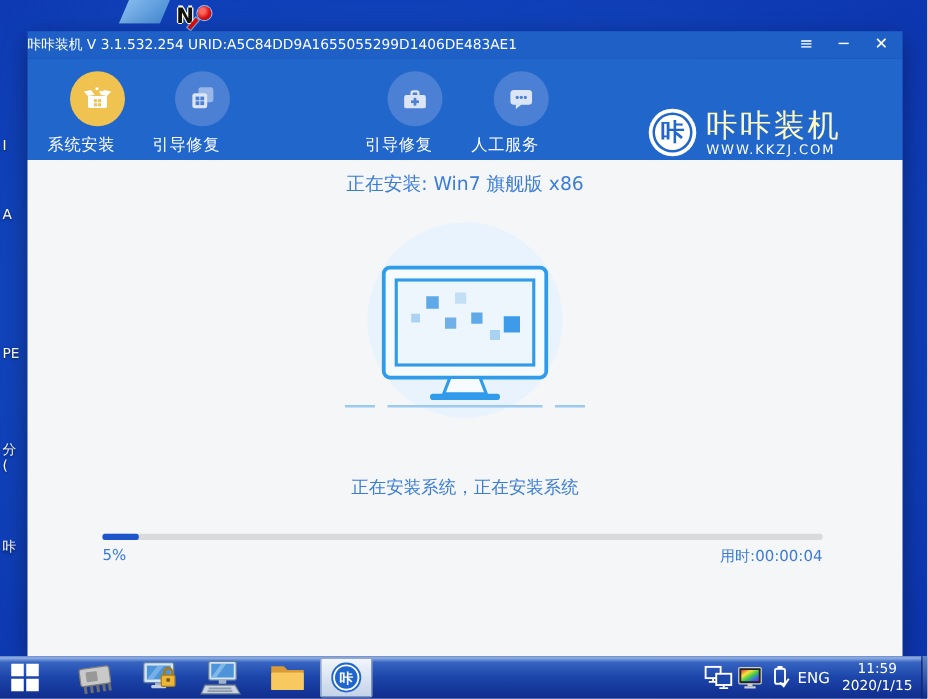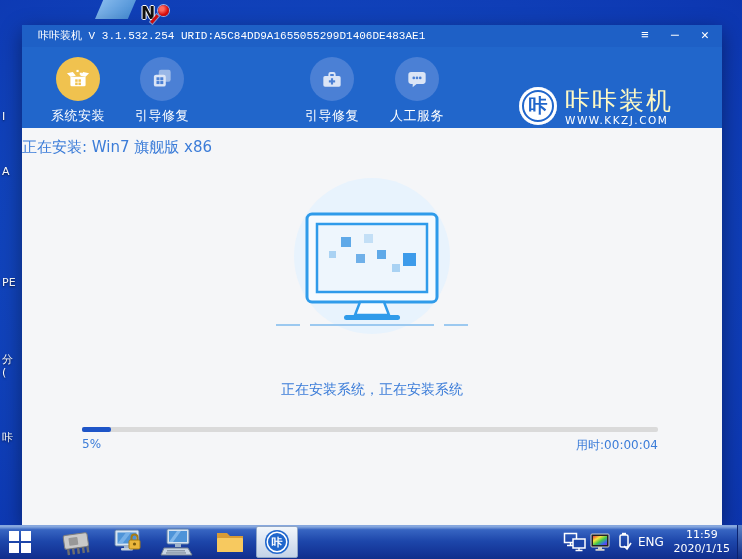--- a/index.html
+++ b/index.html
@@ -17,40 +17,40 @@
     text-shadow:-1px 0 #fff,1px 0 #fff,0 -1px #fff,0 1px #fff; }
   .desk-n .keyhead{ position:absolute; left:17px; top:2px; width:11px; height:11px; border-radius:50%;
     background:radial-gradient(circle at 35% 35%, #ff6a5e 0 2px, #d90d0d 60%); box-shadow:0 0 0 1px rgba(255,255,255,.6);}
   .desk-n .keystem{ position:absolute; left:12px; top:11px; width:3px; height:10px; background:#d90d0d;
     transform:rotate(40deg); box-shadow:0 0 0 1px rgba(255,255,255,.5);}
 
   
   .window{ position:absolute; left:22px; top:25px; width:700px; height:500px;
     box-shadow:0 6px 20px rgba(0,0,0,.4); }
   .titlebar{ position:absolute; left:0; top:0; width:100%; height:22px; background:#1E60C6;
-    color:#fff; font-size:11px; line-height:22px; padding-left:16px; white-space:nowrap;font-family:Liberation Mono, monospace; }
+    color:#fff; font-size:11px; line-height:22px; padding-left:0; white-space:nowrap; }
   .win-ctrls{ position:absolute; right:8px; top:0; height:22px; display:flex; gap:12px; }
   .win-ctrls span{ color:#fff; width:18px; text-align:center; font-size:13px; line-height:21px; cursor:default; }
   .header{ position:absolute; left:0; top:22px; width:100%; height:81px; background:#2166CB; }
-  .nav-item{ position:absolute; top:10px; width:80px; text-align:center; cursor:pointer; }
+  .nav-item{ position:absolute; top:10px; width:80px; cursor:pointer; }
   .nav-circle{ width:44px; height:44px; border-radius:50%; margin:0 auto; background:#4B80D5;
     display:flex; align-items:center; justify-content:center; }
   .nav-item.active .nav-circle{ background:#F0C24F; }
   .nav-item:not(.active) svg{ opacity:.8; }
   .nav-label{ margin-top:6px; color:#fff; font-size:13px; letter-spacing:.5px; }
 
   .logo{ position:absolute; left:497px; top:40px; display:flex; align-items:flex-start; gap:8px; }
   .logo-badge{ width:38px; height:38px; border-radius:50%; background:#fff; color:#2166CB;
     font-size:19px; font-weight:700; display:flex; align-items:center; justify-content:center;
     box-shadow:inset 0 0 0 3px #fff, inset 0 0 0 5px #2166CB; }
   .logo-name{ color:#fef9c3; font-size:25px; font-weight:400; letter-spacing:2px; line-height:27px; }
   .logo-site{ color:#fff; font-size:10.5px; font-weight:400; letter-spacing:1.5px; }
 
   .content{ position:absolute; left:0; top:103px; width:100%; height:397px; background:#F5F6F8; }
-  .install-title{ position:absolute; left:0; top:10px; width:100%; 
+  .install-title{ position:absolute; left:0; top:10px; width:100%; text-align:center;
     color:#3B7CD8; font-size:15px; }
   .illu{ position:absolute; left:250px; top:46px; }
   .status-text{ position:absolute; left:0; top:253px; width:100%; text-align:center;
     color:#3B7CD8; font-size:14px; }
   .progress-track{ position:absolute; left:60px; top:299px; width:576px; height:5px;
     background:#DADADA; border-radius:2px; }
   .progress-fill{ height:100%; background:#1E55C8; border-radius:2px; width:0; }
   .progress-pct{ position:absolute; left:60px; top:309px; color:#3B7CD8; font-size:12px; }
   .elapsed{ position:absolute; right:64px; top:309px; color:#3B7CD8; font-size:12px; }
 

